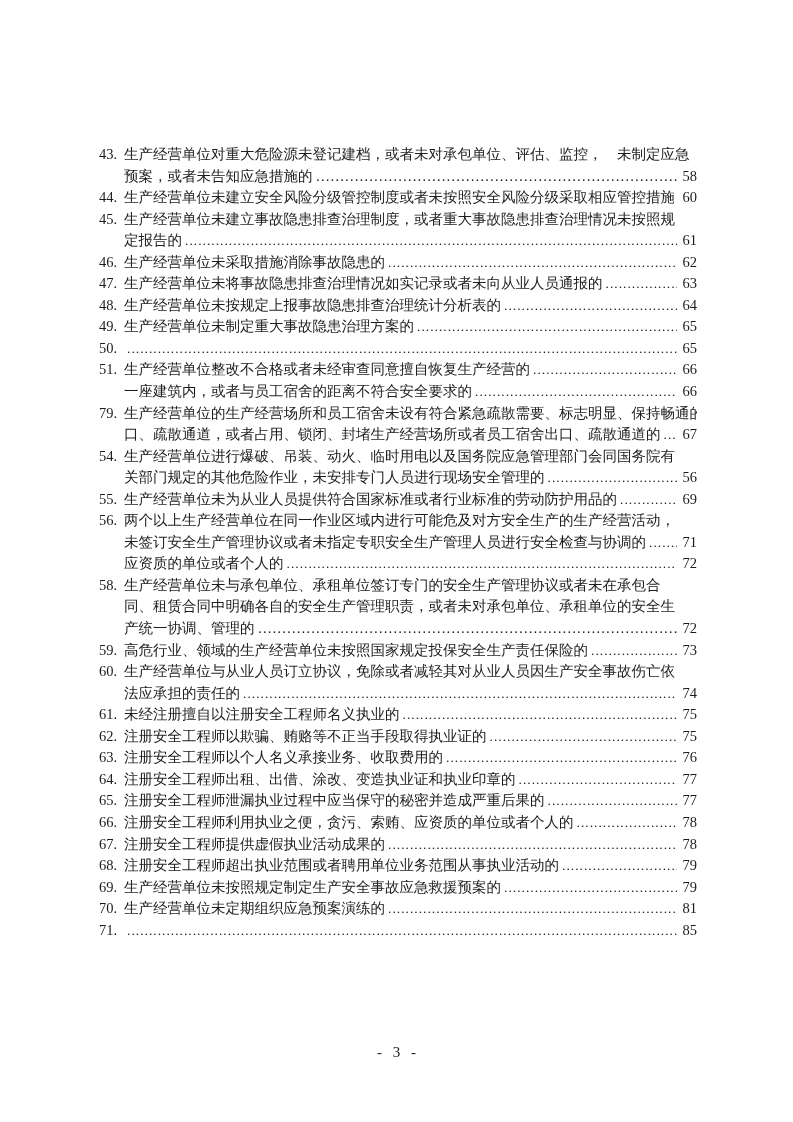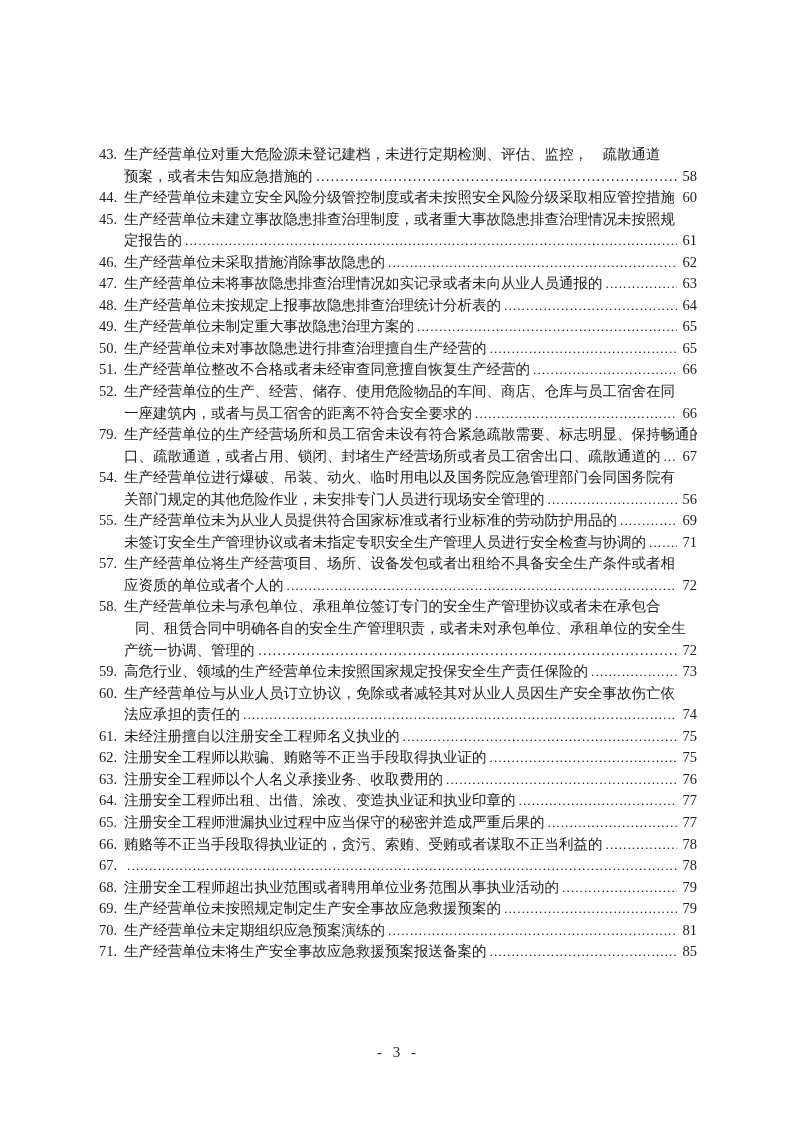--- a/index.html
+++ b/index.html
@@ -25,21 +25,20 @@
   .toc-item { }
   .line {
     display: flex;
     align-items: baseline;
     font-size: 14.5px;
     line-height: 21.55px;
     white-space: nowrap;
   }
   .line.cont {
     padding-left: 25px;
-    justify-content: center;
   }
   .num {
     flex: 0 0 25px;
     white-space: pre;
   }
   .txt {
     flex: 0 1 auto;
     min-width: 0;
     overflow: hidden;
     white-space: pre;
@@ -77,21 +76,21 @@
   }
 </style>
 </head>
 <body>
 
 <div class="sheet">
   <div class="toc-content">
       <div class="toc-item">
         <div class="line">
           <span class="num">43.</span>
-          <span class="txt">生产经营单位对重大危险源未登记建档，未进行定期检测、评估、监控，　疏散通道</span>
+          <span class="txt">生产经营单位对重大危险源未登记建档，或者未对承包单位、评估、监控，　未制定应急</span>
         </div>
         <div class="line cont">
           <span class="txt">预案，或者未告知应急措施的</span>
           <span class="leader wide">………………………………………………………………………………………………………………………………………………………………………………………………………………………………………………………………………………………………………………………………</span>
           <span class="pg">58</span>
         </div>
       </div>
       <div class="toc-item">
         <div class="line">
           <span class="num">44.</span>
@@ -139,38 +138,33 @@
         <div class="line">
           <span class="num">49.</span>
           <span class="txt">生产经营单位未制定重大事故隐患治理方案的</span>
           <span class="leader tight">................................................................................................................................................................................................................................................................................................................................</span>
           <span class="pg">65</span>
         </div>
       </div>
       <div class="toc-item">
         <div class="line">
           <span class="num">50.</span>
-          <span class="txt">生产经营单位未对事故隐患进行排查治理擅自生产经营的</span>
           <span class="leader tight">................................................................................................................................................................................................................................................................................................................................</span>
           <span class="pg">65</span>
         </div>
       </div>
       <div class="toc-item">
         <div class="line">
           <span class="num">51.</span>
           <span class="txt">生产经营单位整改不合格或者未经审查同意擅自恢复生产经营的</span>
           <span class="leader tight">................................................................................................................................................................................................................................................................................................................................</span>
           <span class="pg">66</span>
         </div>
       </div>
       <div class="toc-item">
-        <div class="line">
-          <span class="num">52.</span>
-          <span class="txt">生产经营单位的生产、经营、储存、使用危险物品的车间、商店、仓库与员工宿舍在同</span>
-        </div>
         <div class="line cont">
           <span class="txt">一座建筑内，或者与员工宿舍的距离不符合安全要求的</span>
           <span class="leader tight">................................................................................................................................................................................................................................................................................................................................</span>
           <span class="pg">66</span>
         </div>
       </div>
       <div class="toc-item">
         <div class="line">
           <span class="num">79.</span>
           <span class="txt">生产经营单位的生产经营场所和员工宿舍未设有符合紧急疏散需要、标志明显、保持畅通的出</span>
@@ -194,31 +188,31 @@
       </div>
       <div class="toc-item">
         <div class="line">
           <span class="num">55.</span>
           <span class="txt">生产经营单位未为从业人员提供符合国家标准或者行业标准的劳动防护用品的</span>
           <span class="leader tight">................................................................................................................................................................................................................................................................................................................................</span>
           <span class="pg">69</span>
         </div>
       </div>
       <div class="toc-item">
+        <div class="line">
+          <span class="num">56.</span>
+          <span class="txt">两个以上生产经营单位在同一作业区域内进行可能危及对方安全生产的生产经营活动，</span>
+        </div>
         <div class="line cont">
           <span class="txt">未签订安全生产管理协议或者未指定专职安全生产管理人员进行安全检查与协调的</span>
           <span class="leader tight">................................................................................................................................................................................................................................................................................................................................</span>
           <span class="pg">71</span>
         </div>
       </div>
       <div class="toc-item">
-        <div class="line">
-          <span class="num">57.</span>
-          <span class="txt">生产经营单位将生产经营项目、场所、设备发包或者出租给不具备安全生产条件或者相</span>
-        </div>
         <div class="line cont">
           <span class="txt">应资质的单位或者个人的</span>
           <span class="leader tight">................................................................................................................................................................................................................................................................................................................................</span>
           <span class="pg">72</span>
         </div>
       </div>
       <div class="toc-item">
         <div class="line">
           <span class="num">58.</span>
           <span class="txt">生产经营单位未与承包单位、承租单位签订专门的安全生产管理协议或者未在承包合</span>
@@ -287,28 +281,29 @@
         <div class="line">
           <span class="num">65.</span>
           <span class="txt">注册安全工程师泄漏执业过程中应当保守的秘密并造成严重后果的</span>
           <span class="leader tight">................................................................................................................................................................................................................................................................................................................................</span>
           <span class="pg">77</span>
         </div>
       </div>
       <div class="toc-item">
         <div class="line">
           <span class="num">66.</span>
-          <span class="txt">贿赂等不正当手段取得执业证的，贪污、索贿、受贿或者谋取不正当利益的</span>
+          <span class="txt">注册安全工程师利用执业之便，贪污、索贿、应资质的单位或者个人的</span>
           <span class="leader tight">................................................................................................................................................................................................................................................................................................................................</span>
           <span class="pg">78</span>
         </div>
       </div>
       <div class="toc-item">
         <div class="line">
           <span class="num">67.</span>
+          <span class="txt">注册安全工程师提供虚假执业活动成果的</span>
           <span class="leader tight">................................................................................................................................................................................................................................................................................................................................</span>
           <span class="pg">78</span>
         </div>
       </div>
       <div class="toc-item">
         <div class="line">
           <span class="num">68.</span>
           <span class="txt">注册安全工程师超出执业范围或者聘用单位业务范围从事执业活动的</span>
           <span class="leader tight">................................................................................................................................................................................................................................................................................................................................</span>
           <span class="pg">79</span>
@@ -326,20 +321,19 @@
         <div class="line">
           <span class="num">70.</span>
           <span class="txt">生产经营单位未定期组织应急预案演练的</span>
           <span class="leader tight">................................................................................................................................................................................................................................................................................................................................</span>
           <span class="pg">81</span>
         </div>
       </div>
       <div class="toc-item">
         <div class="line">
           <span class="num">71.</span>
-          <span class="txt">生产经营单位未将生产安全事故应急救援预案报送备案的</span>
           <span class="leader tight">................................................................................................................................................................................................................................................................................................................................</span>
           <span class="pg">85</span>
         </div>
       </div>
     </div>
   <div class="footer-pagenum">- 3 -</div>
 </div>
 
 </body></html>

